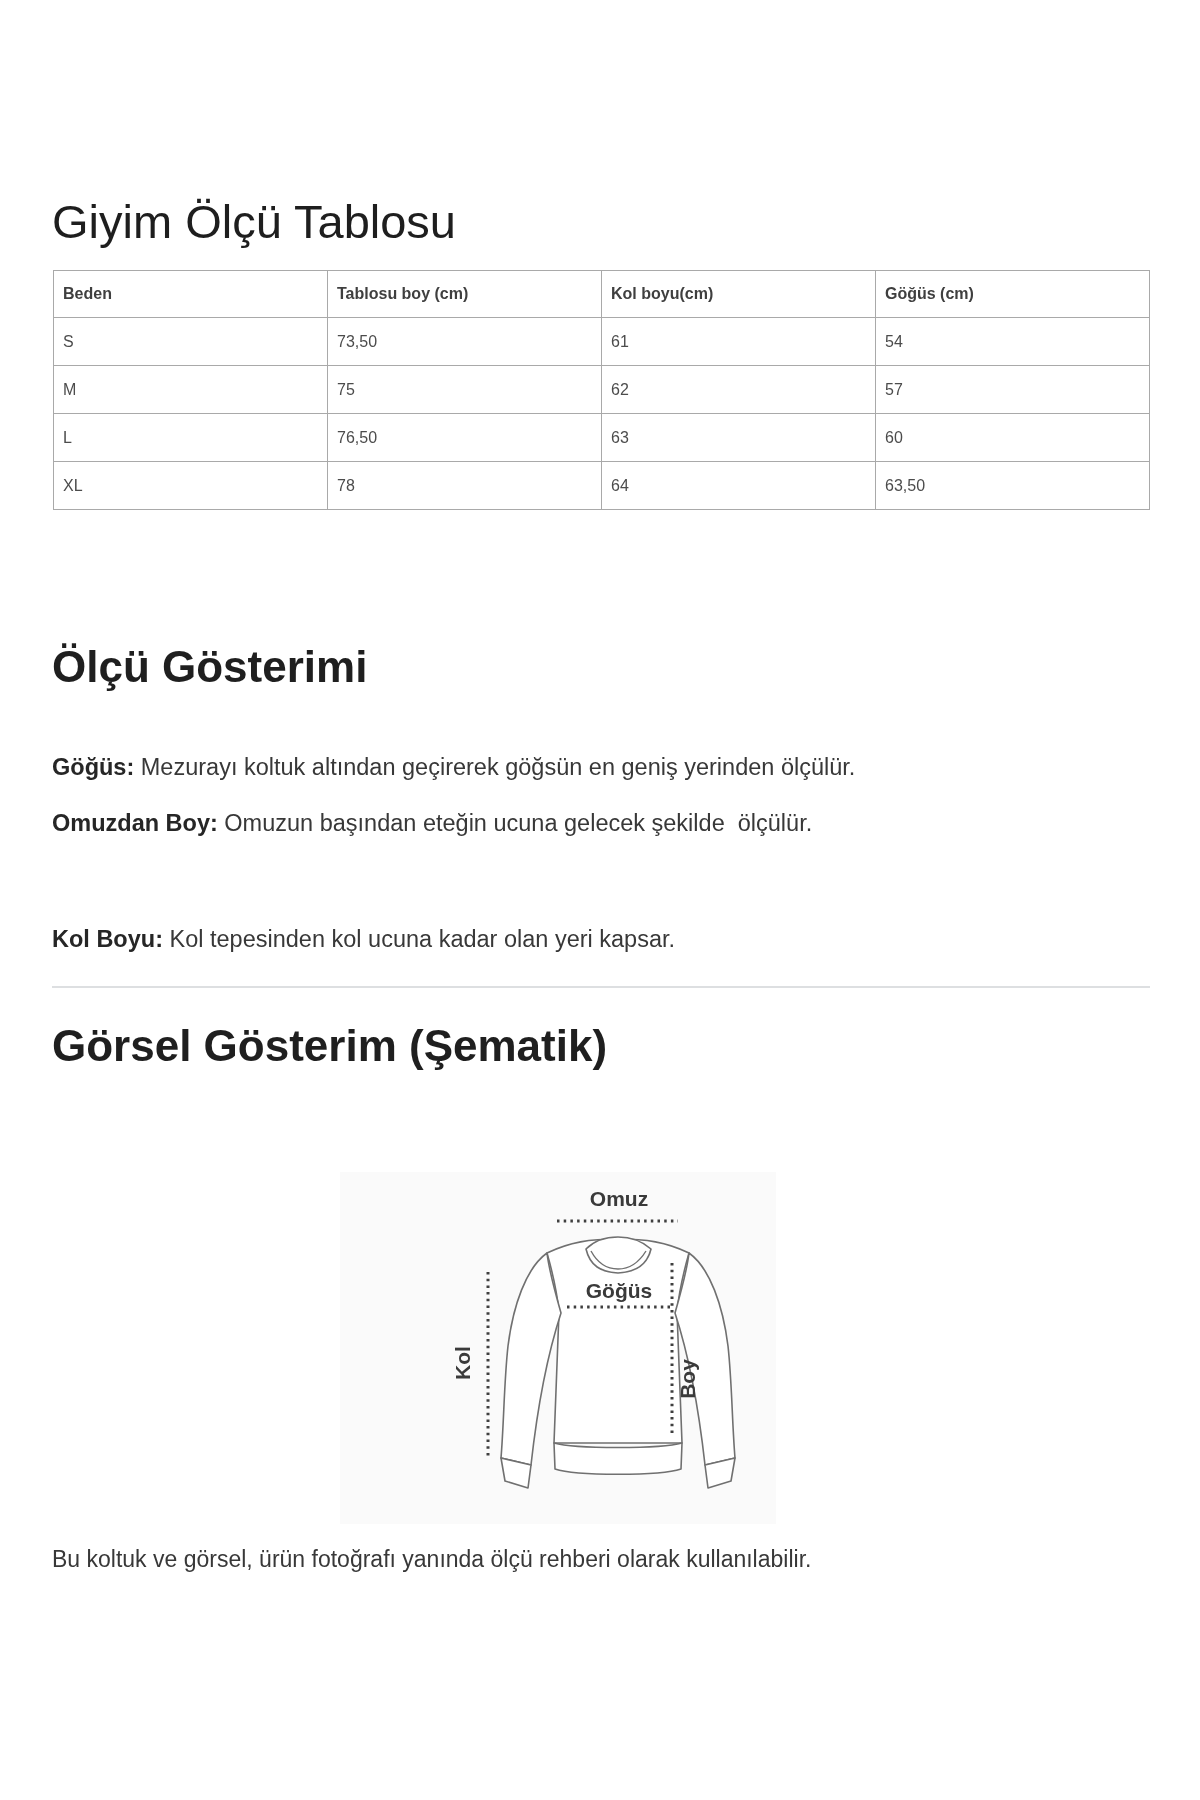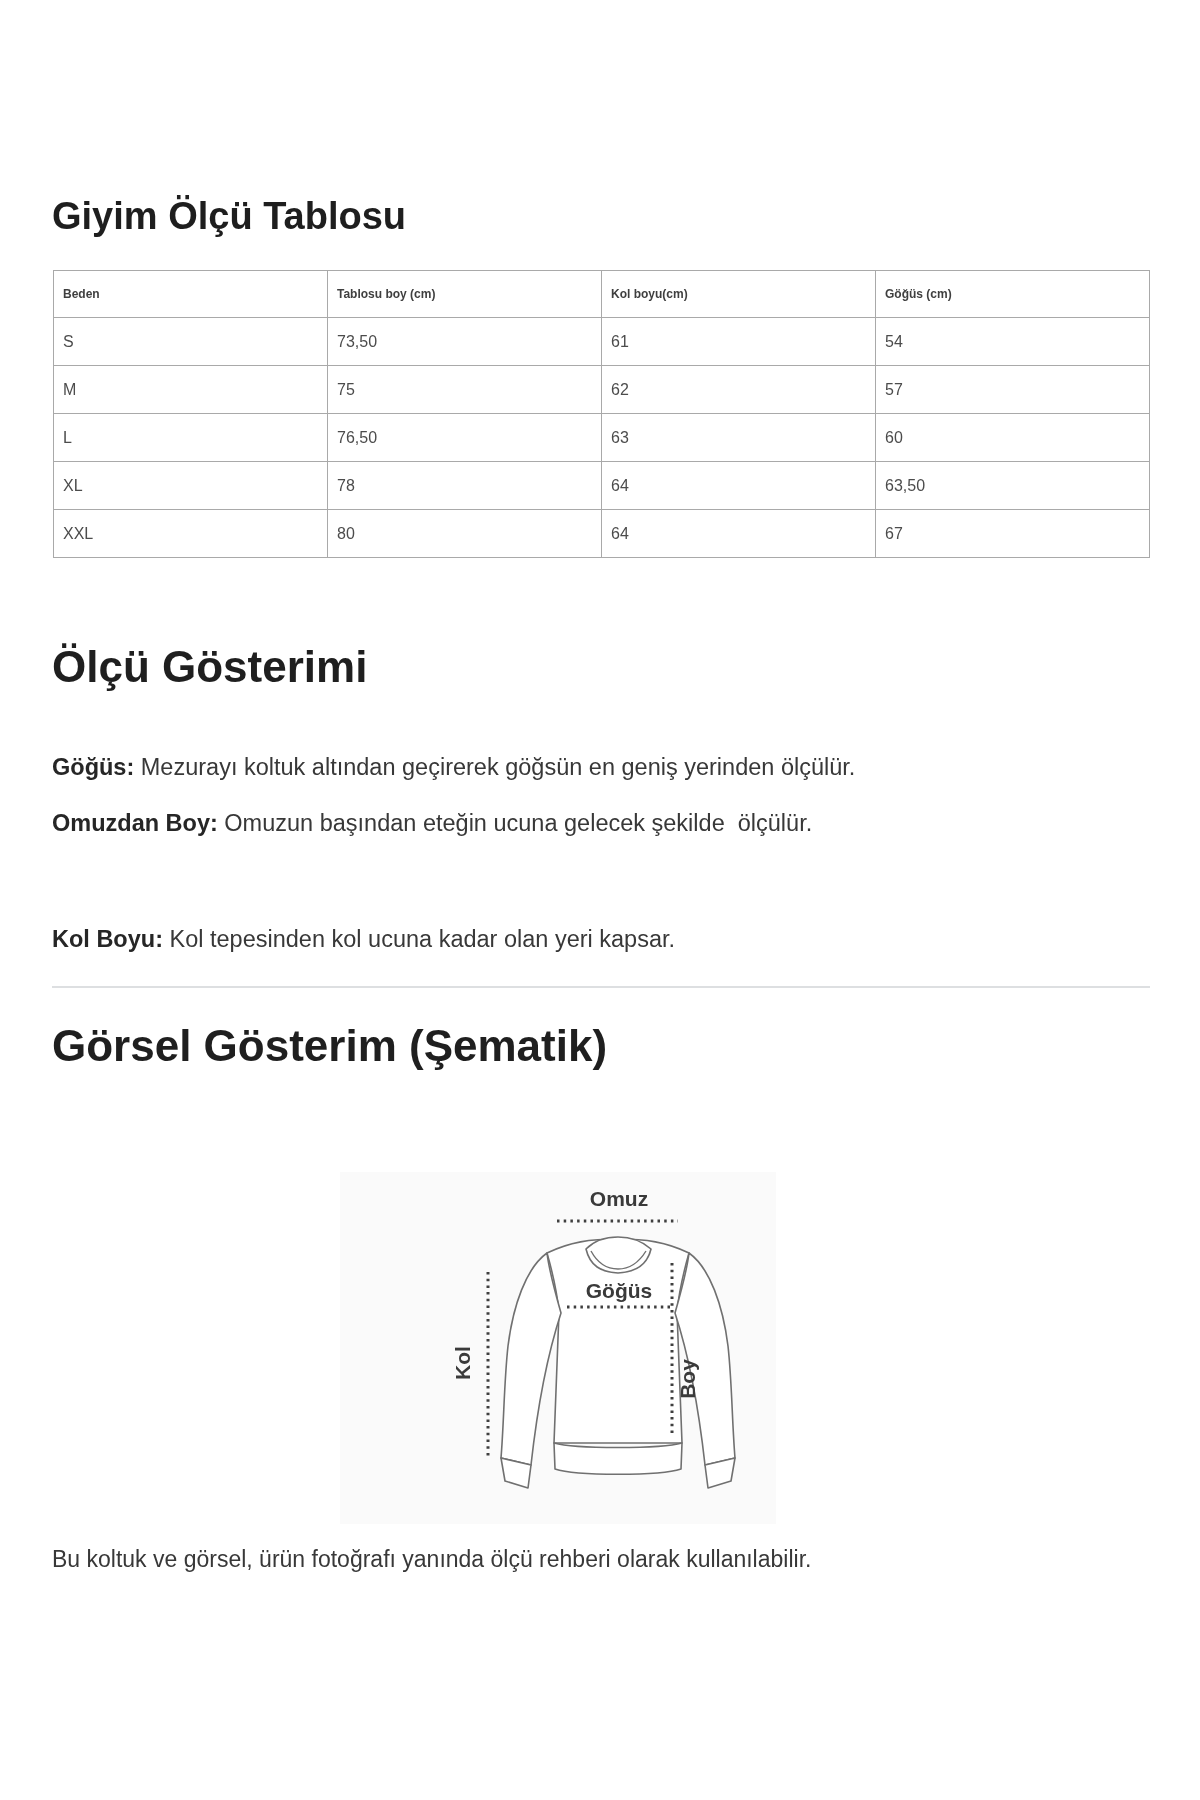--- a/index.html
+++ b/index.html
@@ -6,36 +6,36 @@
   html, body { background: #ffffff; }
   body {
     width: 1200px; height: 1800px;
     position: relative;
     font-family: "Liberation Sans", "DejaVu Sans", sans-serif;
     color: #383838;
     overflow: hidden;
   }
   .page-title {
     position: absolute; left: 52px; top: 196px;
-    font-size: 38px; font-weight: bold; color: #1e1e1e;
+    font-size: 47px; font-weight: normal; color: #1e1e1e;
     line-height: 1.1; letter-spacing: 0;
   }
   .size-table {
     position: absolute; left: 53px; top: 270px;
     width: 1097px;
     border-collapse: collapse; table-layout: fixed;
     font-size: 16px; color: #4c4c4c;
   }
   .size-table th, .size-table td {
     border: 1px solid #a9a9a9;
     padding: 0 0 0 9px;
     text-align: left; vertical-align: middle;
   }
   .size-table th {
-    height: 47px; font-weight: bold; color: #3f3f3f; font-size: 12px;
+    height: 47px; font-weight: bold; color: #3f3f3f; font-size: 16px;
   }
   .size-table td { height: 48px; }
   .section-heading {
     position: absolute; left: 52px;
     font-size: 44px; font-weight: bold; color: #1f1f1f; line-height: 1.1;
   }
   .h-olcu { top: 643px; }
   .h-gorsel { top: 1022px; }
   .measure-p {
     position: absolute; left: 52px;
@@ -97,26 +97,20 @@
       <td>76,50</td>
       <td>63</td>
       <td>60</td>
     </tr>
     <tr>
       <td>XL</td>
       <td>78</td>
       <td>64</td>
       <td>63,50</td>
     </tr>
-    <tr>
-      <td>XXL</td>
-      <td>80</td>
-      <td>64</td>
-      <td>67</td>
-    </tr>
   </tbody>
 </table>
 
 <h2 class="section-heading h-olcu">Ölçü Gösterimi</h2>
 
 <p class="measure-p p1"><strong>Göğüs:</strong> <span>Mezurayı koltuk altından geçirerek göğsün en geniş yerinden ölçülür.</span></p>
 
 <p class="measure-p p2"><strong>Omuzdan Boy:</strong> <span>Omuzun başından eteğin ucuna gelecek şekilde  ölçülür.</span></p>
 
 <p class="measure-p p3"><strong>Kol Boyu:</strong> <span>Kol tepesinden kol ucuna kadar olan yeri kapsar.</span></p>

